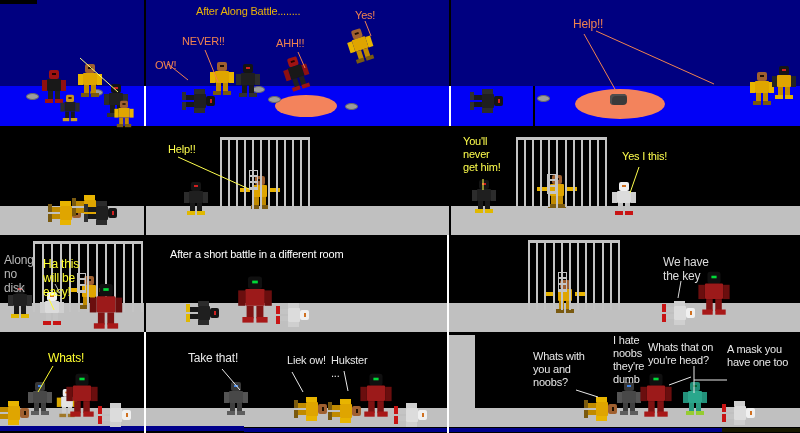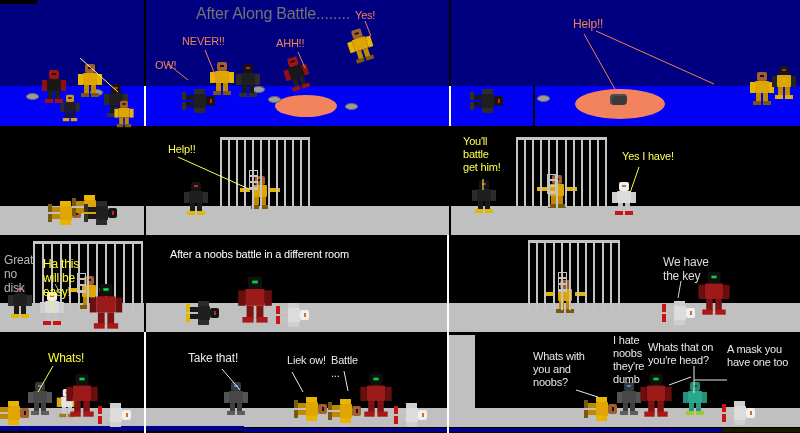--- a/index.html
+++ b/index.html
@@ -63,44 +63,44 @@
   <div class="rect" style="left:144px;top:0;width:2px;height:86px;background:#000;z-index:5;"></div>
   <div class="rect" style="left:144px;top:86px;width:2px;height:40px;background:#FFF;z-index:5;"></div>
   <div class="rect" style="left:144px;top:126px;width:2px;height:206px;background:#000;z-index:5;"></div>
   <div class="rect" style="left:144px;top:332px;width:2px;height:101px;background:#FFF;z-index:5;"></div>
   <div class="rect" style="left:449px;top:0;width:2px;height:86px;background:#000;z-index:5;"></div>
   <div class="rect" style="left:449px;top:86px;width:2px;height:40px;background:#FFF;z-index:5;"></div>
   <div class="rect" style="left:449px;top:126px;width:2px;height:109px;background:#000;z-index:5;"></div>
   <div class="rect" style="left:447px;top:235px;width:2px;height:198px;background:#FFF;z-index:5;"></div>
   <div class="rect" style="left:533px;top:86px;width:2px;height:40px;background:#000;z-index:5;"></div>
 
-  <div class="speech" style="left:196px;top:5px;color:#737373;font-size:16px;">After Along Battle........</div>
+  <div class="speech" style="left:196px;top:5px;color:#eab308;font-size:11px;">After Along Battle........</div>
   <div class="speech" style="left:182px;top:35px;color:#F0824F;">NEVER!!</div>
   <div class="speech" style="left:155px;top:59px;color:#F0824F;">OW!</div>
   <div class="speech" style="left:276px;top:37px;color:#F0824F;">AHH!!</div>
   <div class="speech" style="left:355px;top:9px;color:#F0824F;">Yes!</div>
   <div class="speech" style="left:573px;top:17px;color:#F0824F;font-size:12px;">Help!!</div>
   <div class="speech" style="left:168px;top:143px;color:#FFFF4D;">Help!!</div>
   <div class="speech" style="left:463px;top:135px;color:#FFFF4D;">You'll
-battle
+never
 get him!</div>
-  <div class="speech" style="left:622px;top:150px;color:#FFFF4D;">Yes I have!</div>
-  <div class="speech" style="left:4px;top:253px;color:#B8B8B8;font-size:12px;">Great
+  <div class="speech" style="left:622px;top:150px;color:#FFFF4D;">Yes I this!</div>
+  <div class="speech" style="left:4px;top:253px;color:#B8B8B8;font-size:12px;">Along
 no
 disk</div>
   <div class="speech" style="left:43px;top:257px;color:#FFFF30;font-size:12px;">Ha this
 will be
 easy!</div>
-  <div class="speech" style="left:170px;top:248px;color:#FFFFFF;">After a noobs battle in a different room</div>
+  <div class="speech" style="left:170px;top:248px;color:#FFFFFF;">After a short battle in a different room</div>
   <div class="speech" style="left:663px;top:255px;color:#DCDCDC;font-size:12px;">We have
 the key</div>
   <div class="speech" style="left:48px;top:351px;color:#FFFF30;font-size:12px;">Whats!</div>
   <div class="speech" style="left:188px;top:351px;color:#E8E8E8;font-size:12px;">Take that!</div>
   <div class="speech" style="left:276px;top:354px;color:#E8E8E8;margin-left:11px;">Liek ow!</div>
-  <div class="speech" style="left:331px;top:354px;color:#E8E8E8;">Battle
+  <div class="speech" style="left:331px;top:354px;color:#E8E8E8;">Hukster
 ...</div>
   <div class="speech" style="left:533px;top:350px;color:#E8E8E8;">Whats with
 you and
 noobs?</div>
   <div class="speech" style="left:613px;top:334px;color:#E8E8E8;">I hate
 noobs
 they're
 dumb</div>
   <div class="speech" style="left:648px;top:341px;color:#E8E8E8;">Whats that on
 you're head?</div>

